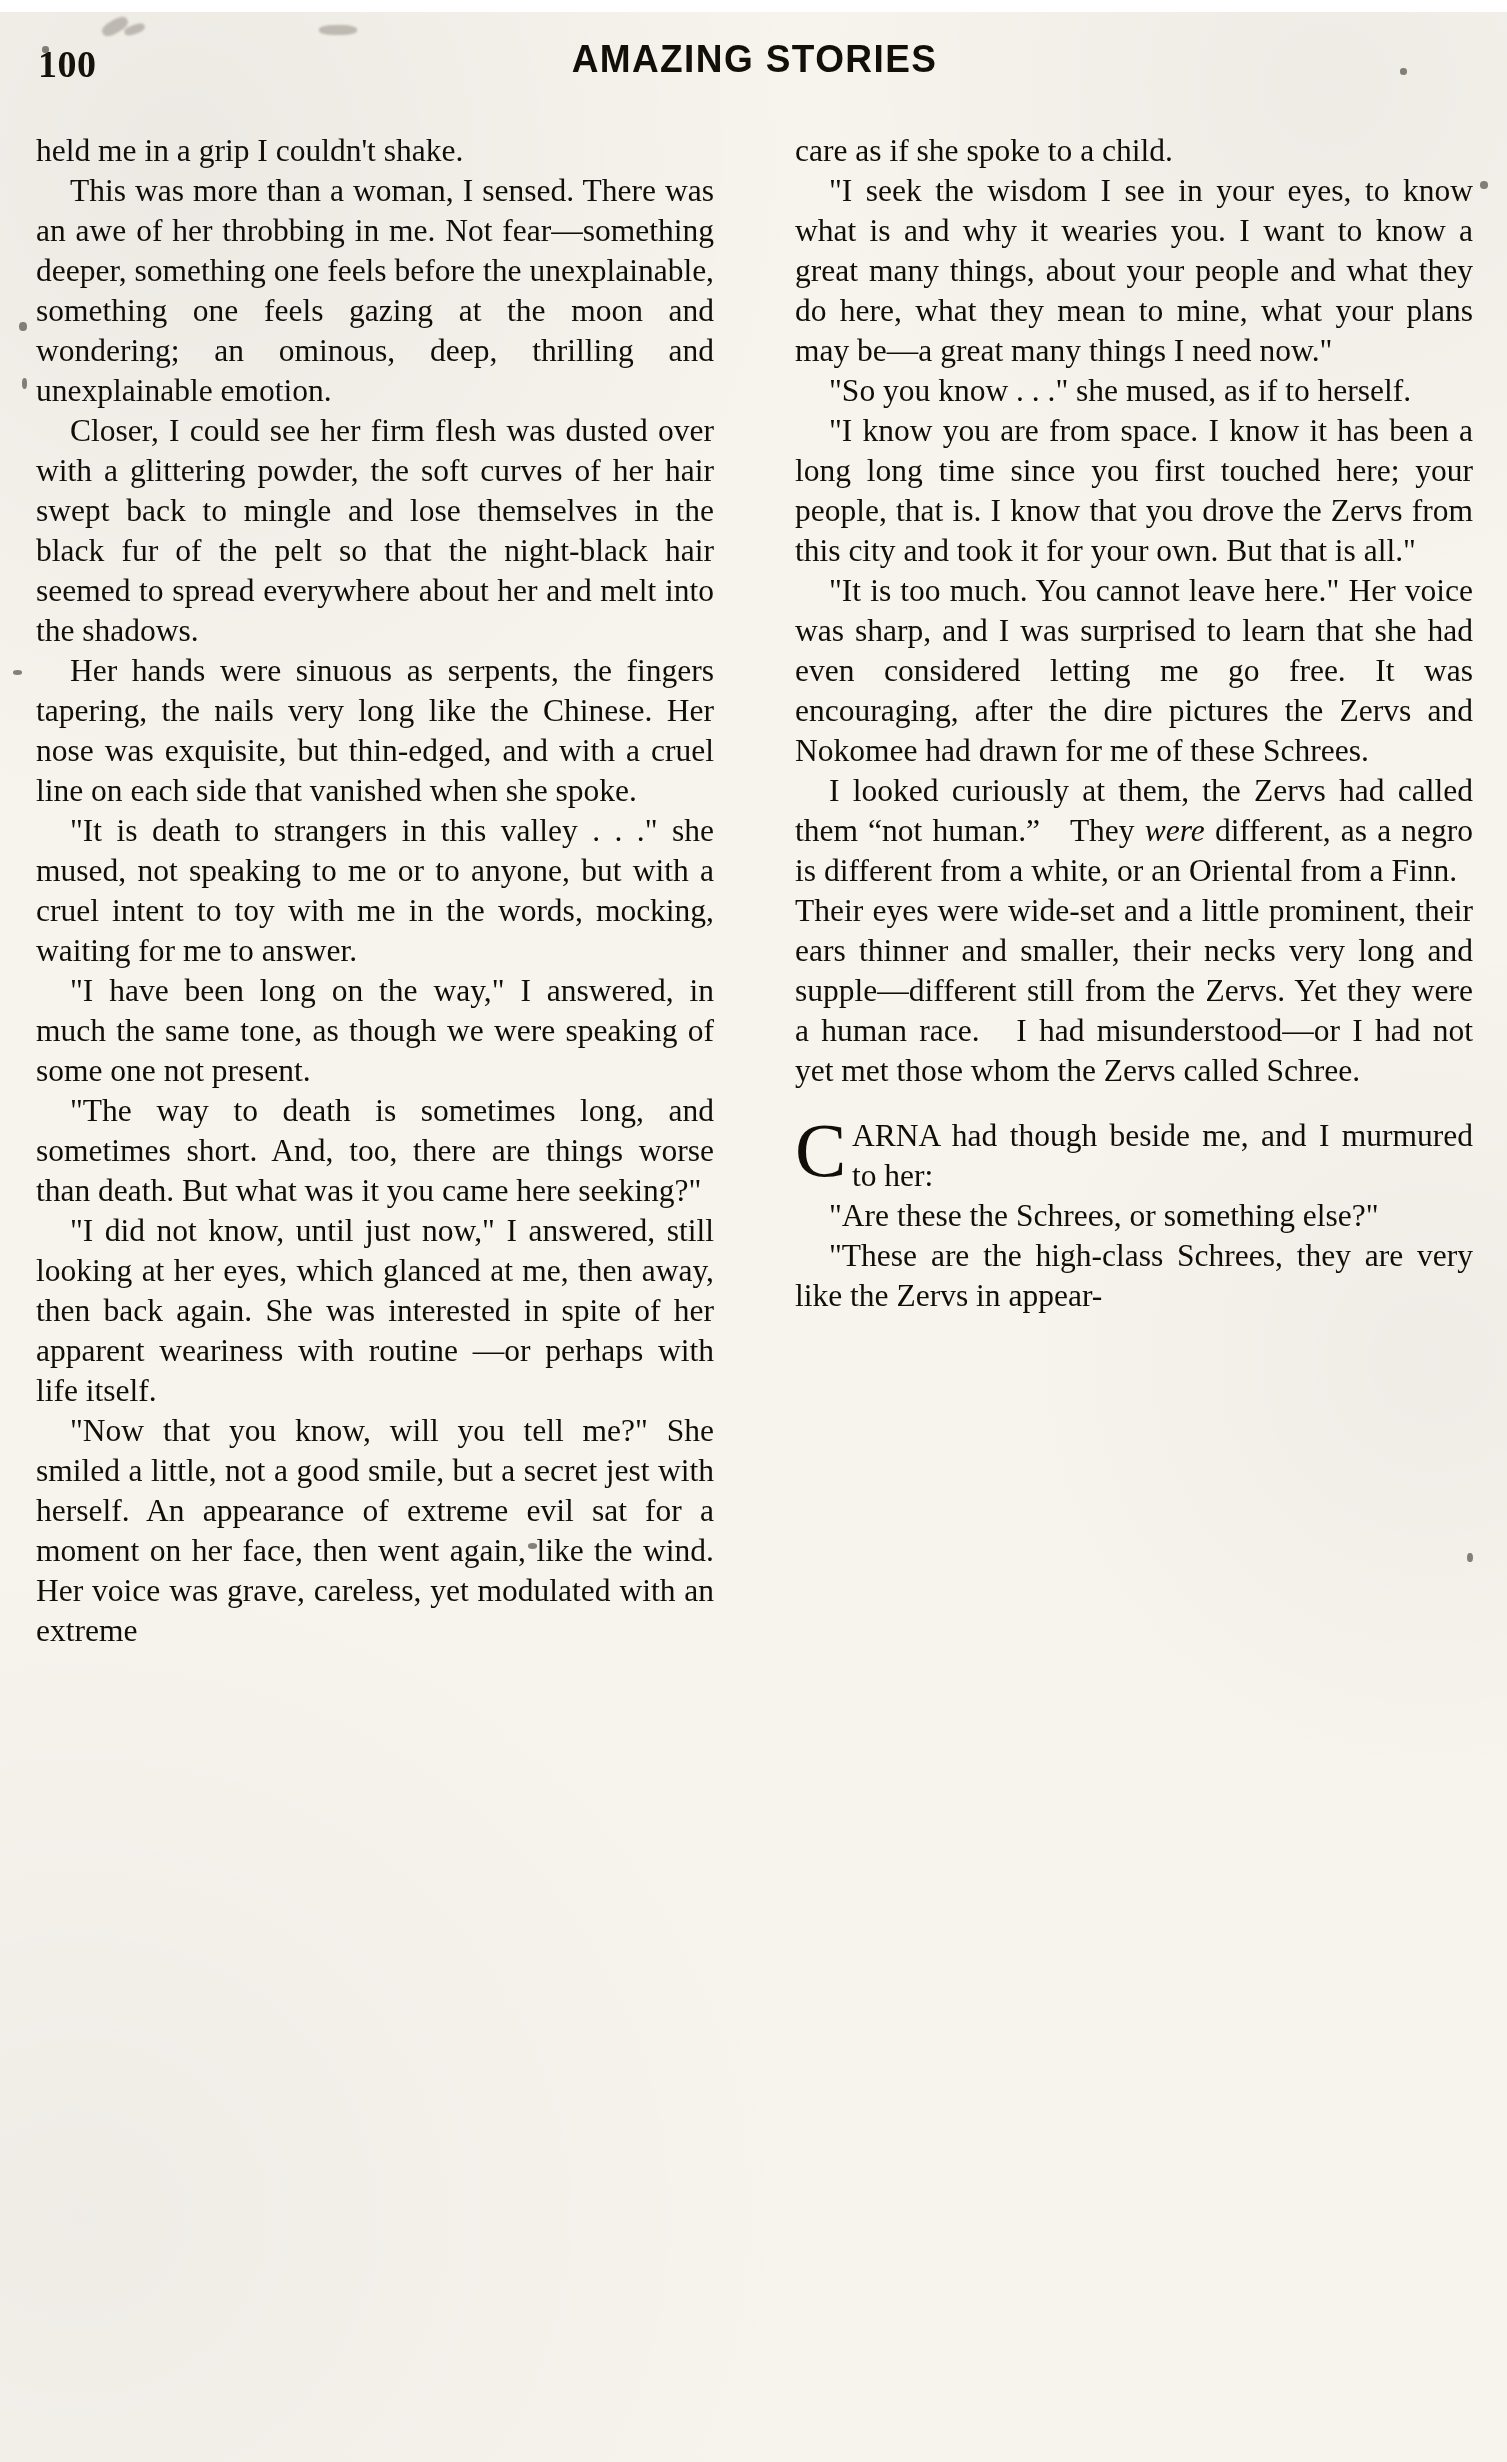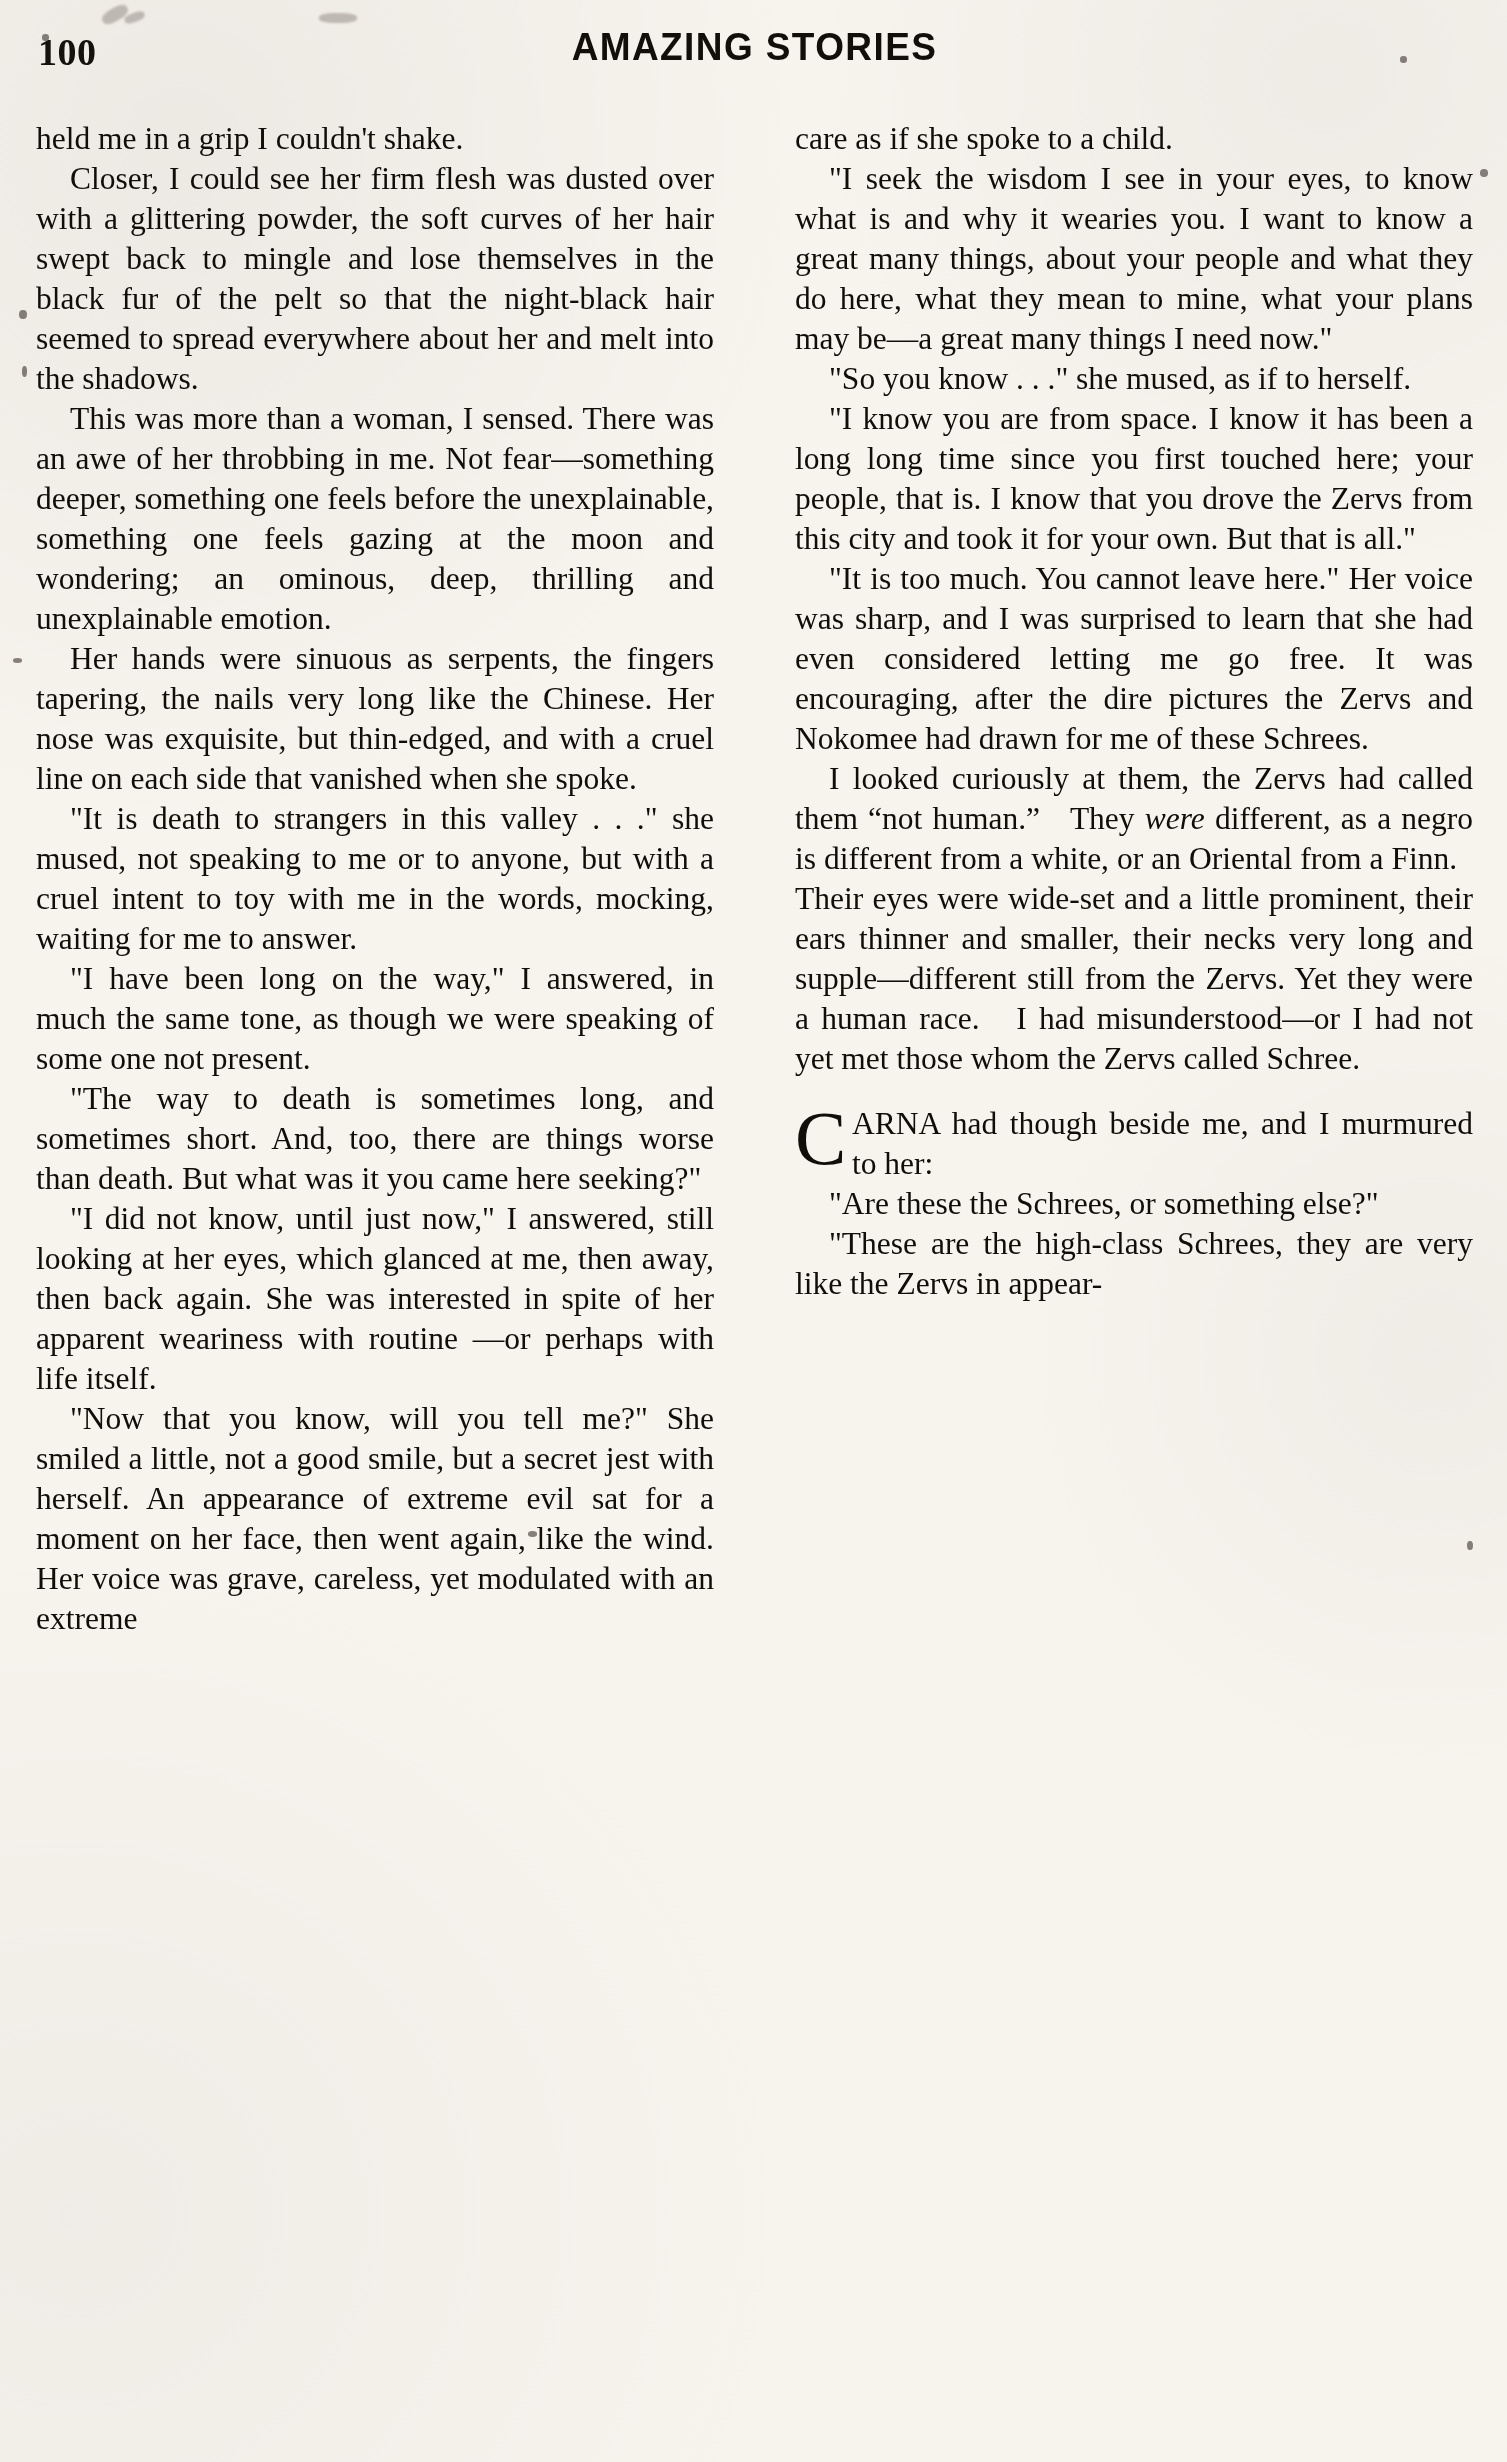--- a/index.html
+++ b/index.html
@@ -18,20 +18,21 @@
   .page {
     position: absolute;
     inset: 0;
     background: #f7f4ee;
     
     background-image:
       radial-gradient(ellipse 60% 40% at 12% 6%, rgba(0,0,0,0.045), rgba(0,0,0,0) 70%),
       radial-gradient(ellipse 50% 30% at 88% 3%, rgba(0,0,0,0.035), rgba(0,0,0,0) 70%),
       radial-gradient(ellipse 40% 25% at 95% 55%, rgba(0,0,0,0.03), rgba(0,0,0,0) 70%),
       radial-gradient(ellipse 70% 40% at 5% 90%, rgba(0,0,0,0.03), rgba(0,0,0,0) 70%);
+    margin-top: 12px;
   }
   .page-inner {
     position: absolute;
     left: 36px;
     top: 9.4px;
     width: 1437px;
     height: 2443px;
   }
   
   .header {
@@ -137,22 +138,22 @@
 
     <div class="header">
       <div class="folio">100</div>
       <div class="mag-title">AMAZING STORIES</div>
     </div>
 
     <div class="columns">
 
       <div class="col">
         <p>held me in a grip I couldn't shake.</p>
+        <p class="indent">This was more than a woman, I sensed. There was an awe of her throbbing in me.   Not fear—something deeper, something one feels before the unexplainable, something one feels gazing at the moon and wondering; an ominous, deep, thrilling and unexplainable emotion.</p>
         <p class="indent">Closer, I could see her firm flesh was dusted over with a glittering powder, the soft curves of her hair swept back to mingle and lose themselves in the black fur of the pelt so that the night-black hair seemed to spread everywhere about her and melt into the shadows.</p>
-        <p class="indent">This was more than a woman, I sensed. There was an awe of her throbbing in me.   Not fear—something deeper, something one feels before the unexplainable, something one feels gazing at the moon and wondering; an ominous, deep, thrilling and unexplainable emotion.</p>
         <p class="indent">Her hands were sinuous as serpents, the fingers tapering, the nails very long like the Chinese.   Her nose was exquisite, but thin-edged, and with a cruel line on each side that vanished when she spoke.</p>
         <p class="indent">"It is death to strangers in this valley . . ." she mused, not speaking to me or to anyone, but with a cruel intent to toy with me in the words, mocking, waiting for me to answer.</p>
         <p class="indent">"I have been long on the way," I answered, in much the same tone, as though we were speaking of some one not present.</p>
         <p class="indent">"The way to death is sometimes long, and sometimes short.   And, too, there are things worse than death.   But what was it you came here seeking?"</p>
         <p class="indent">"I did not know, until just now," I answered, still looking at her eyes, which glanced at me, then away, then back again.   She was interested in spite of her apparent weariness with routine —or perhaps with life itself.</p>
         <p class="indent">"Now that you know, will you tell me?"   She smiled a little, not a good smile, but a secret jest with herself. An appearance of extreme evil sat for a moment on her face, then went again, like the wind.   Her voice was grave, careless, yet modulated with an extreme</p>
       </div>
 
       <div class="col">
         <p>care as if she spoke to a child.</p>

